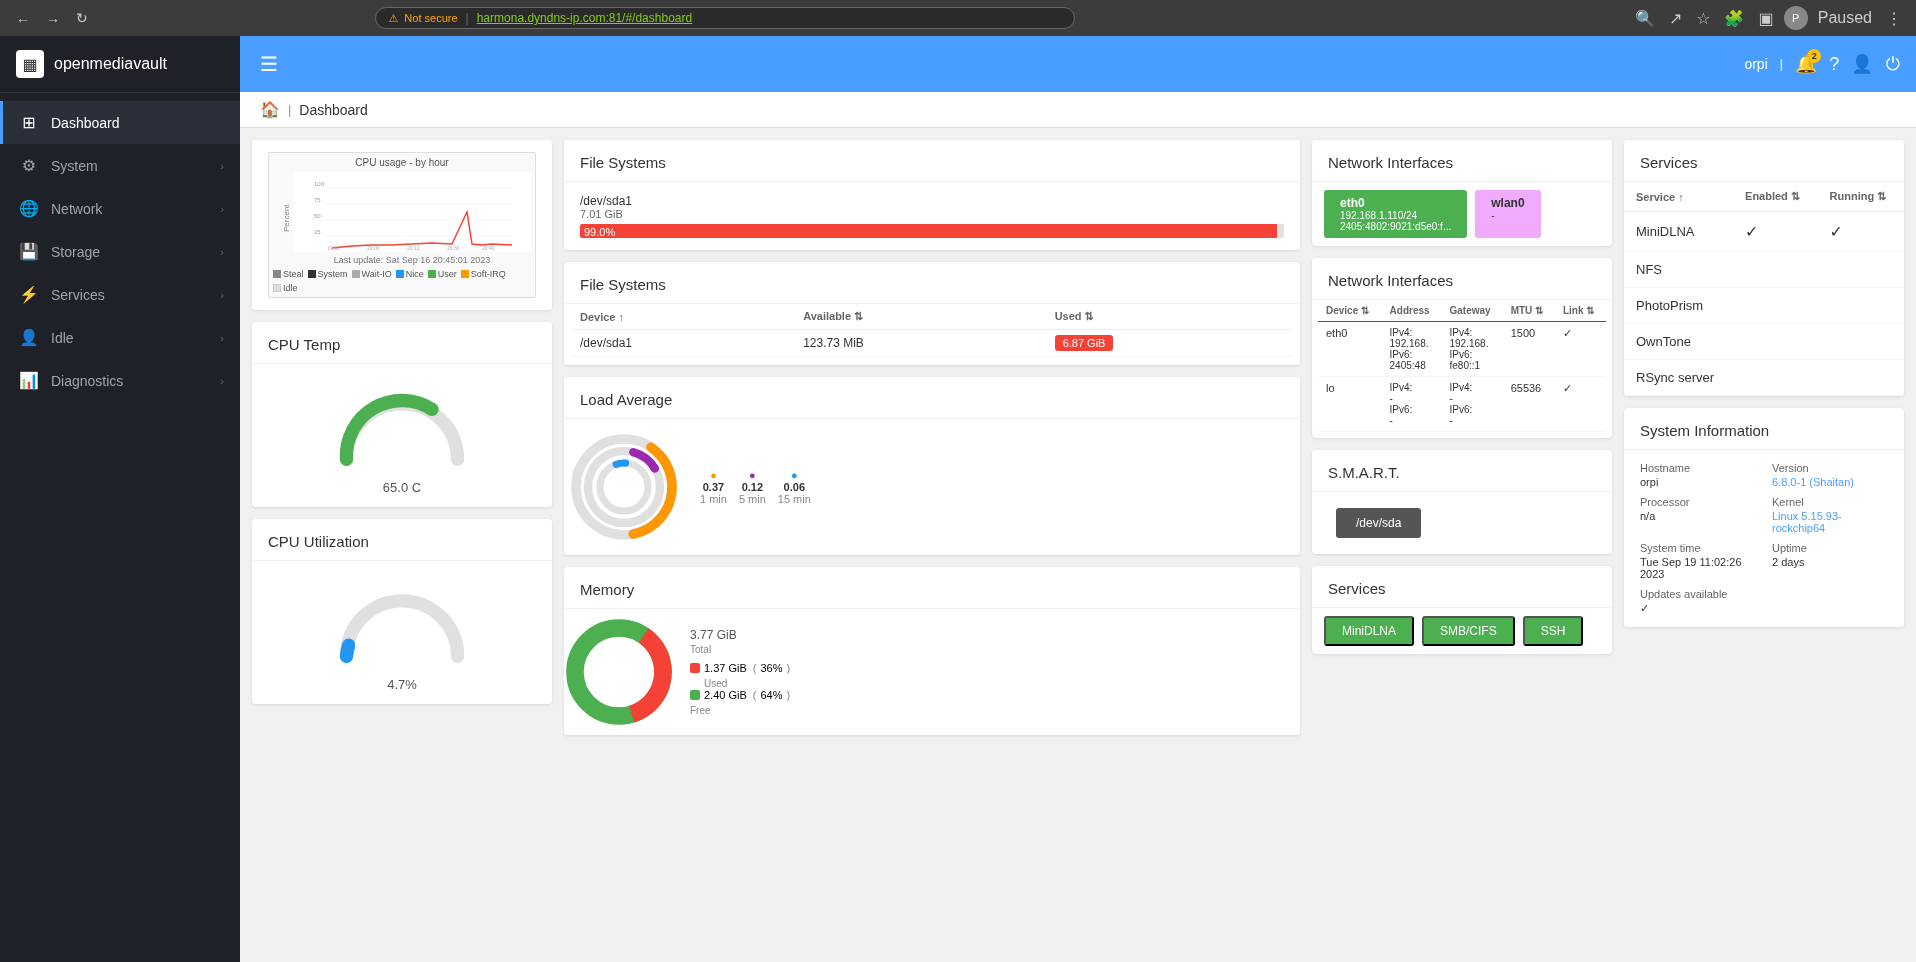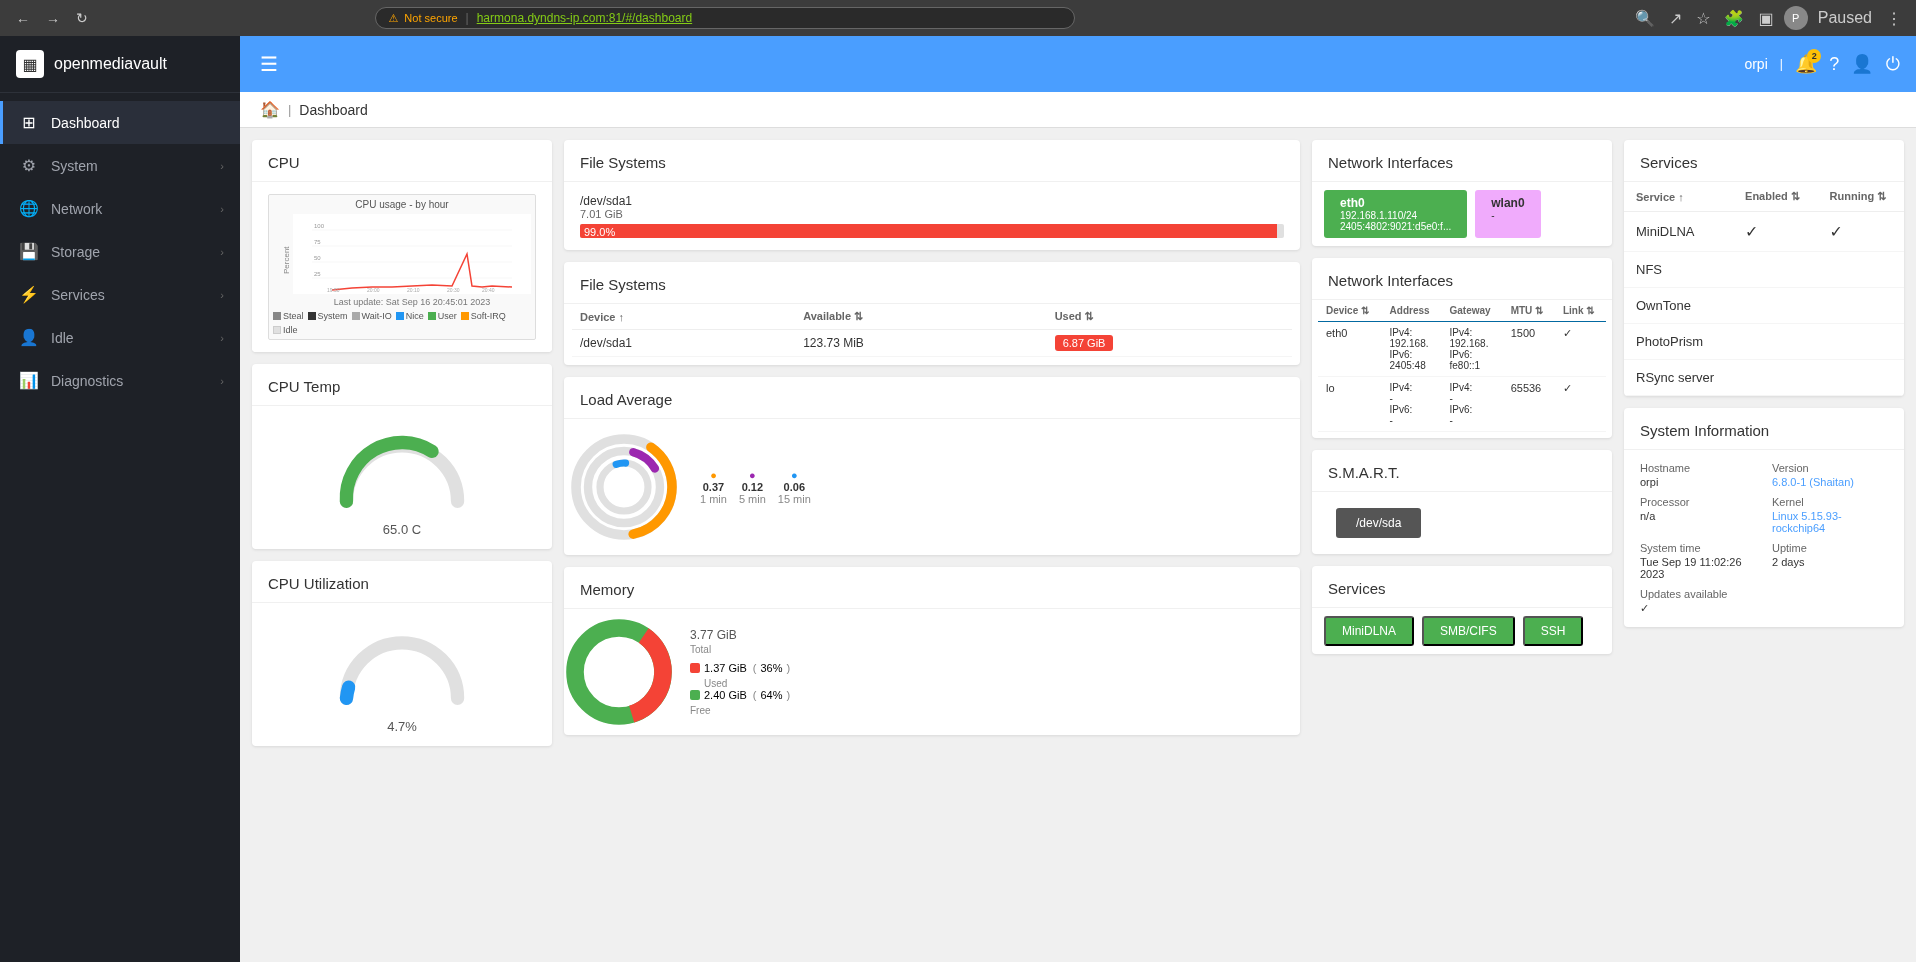--- a/index.html
+++ b/index.html
@@ -225,21 +225,20 @@
       <span class="sep">|</span>
       <span class="page-title">Dashboard</span>
     </div>
 
     <div class="content-area scrollbar-thin">
       <div class="content-grid">
 
         <div class="col-left">
 
           <div class="card">
-            <div class="card-title">CPU</div>
             <div class="card-body cpu-chart">
               <div style="background:#f9f9f9;border:1px solid #ddd;padding:4px;border-radius:2px;">
                 <div style="font-size:10px;text-align:center;color:#555;margin-bottom:4px;">CPU usage - by hour</div>
                 <div style="position:relative;display:flex;">
                   <div style="font-size:8px;color:#888;writing-mode:vertical-lr;transform:rotate(180deg);padding:2px;width:20px;text-align:center;">Percent</div>
                   <div style="flex:1;">
                     <svg viewBox="0 0 200 80" style="width:100%;height:80px;background:#fff;">
 
                       <line x1="0" y1="16" x2="200" y2="16" stroke="#eee" stroke-width="0.5"></line>
                       <line x1="0" y1="32" x2="200" y2="32" stroke="#eee" stroke-width="0.5"></line>
@@ -490,26 +489,26 @@
                     <td>MiniDLNA</td>
                     <td><span class="check">✓</span></td>
                     <td><span class="check">✓</span></td>
                   </tr>
                   <tr>
                     <td>NFS</td>
                     <td></td>
                     <td></td>
                   </tr>
                   <tr>
+                    <td>PhotoPrism</td>
+                    <td></td>
+                    <td></td>
+                  </tr>
+                  <tr>
                     <td>OwnTone</td>
-                    <td></td>
-                    <td></td>
-                  </tr>
-                  <tr>
-                    <td>PhotoPrism</td>
                     <td></td>
                     <td></td>
                   </tr>
                   <tr>
                     <td>RSync server</td>
                     <td></td>
                     <td></td>
                   </tr>
                 </tbody>
               </table>

